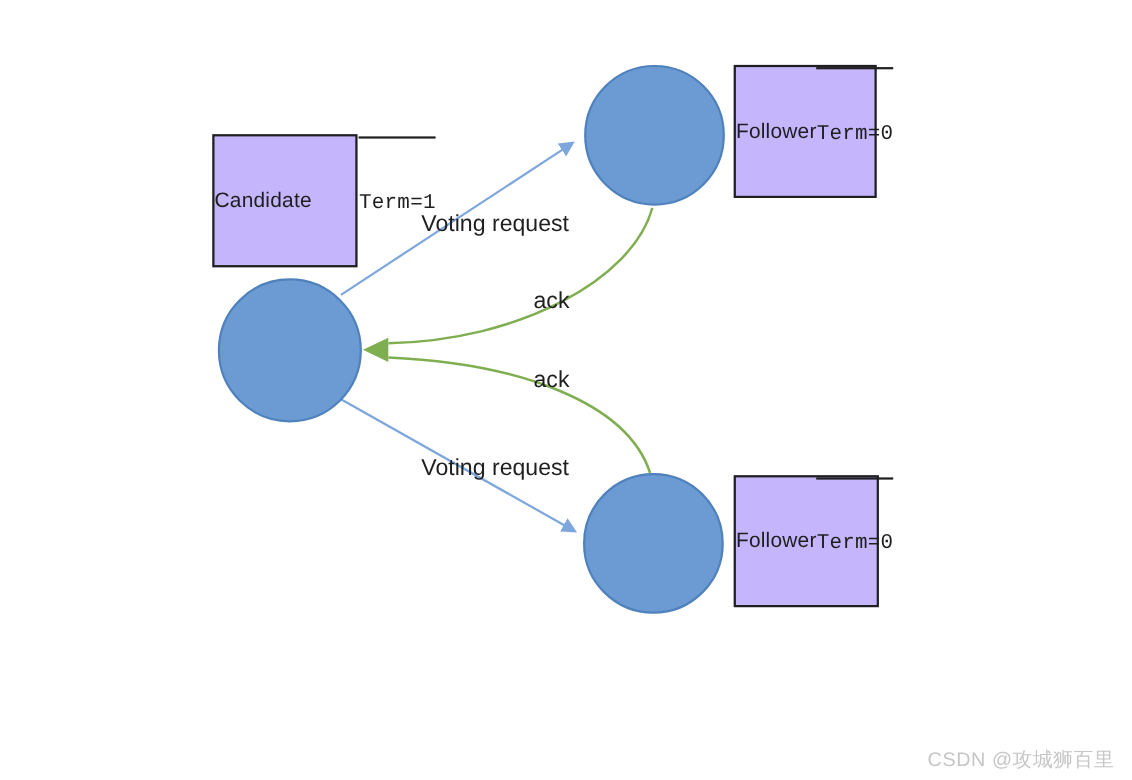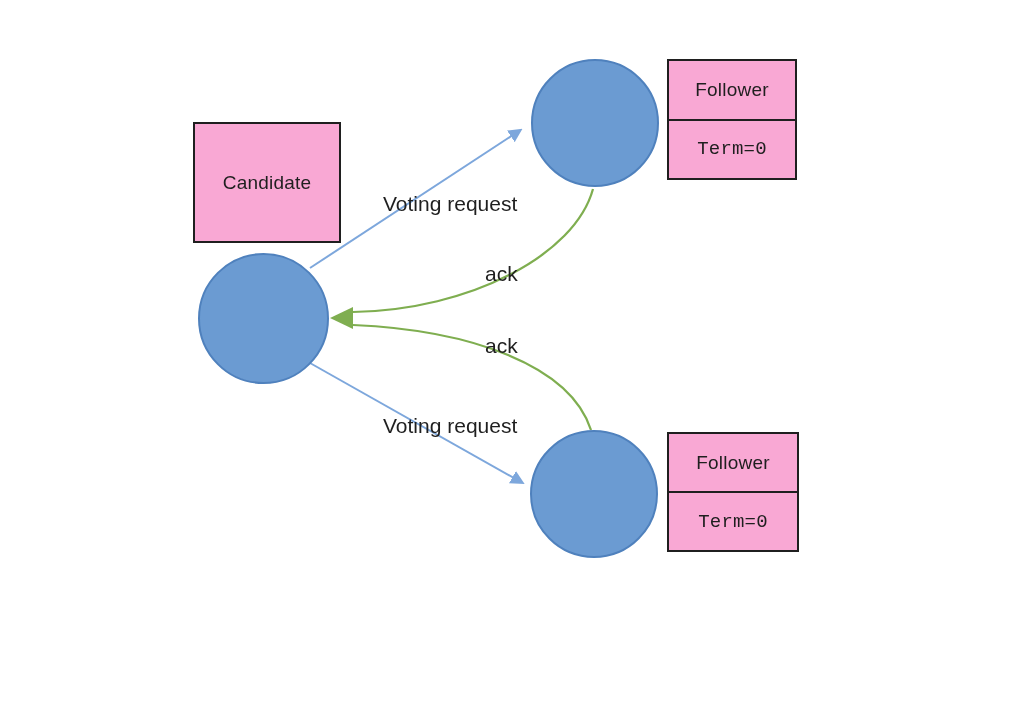--- a/index.html
+++ b/index.html
@@ -24,26 +24,26 @@
     border: 2px solid var(--node-border, #4f81bd);
     box-sizing: border-box;
   }
   .node-candidate { left: 198px; top: 253px; width: 131px; height: 131px; }
   .node-follower-top { left: 531px; top: 59px; width: 128px; height: 128px; }
   .node-follower-bottom { left: 530px; top: 430px; width: 128px; height: 128px; }
 
   .info-box {
     position: absolute;
     border: 2px solid var(--box-border, #1f1f1f);
-    background: #f9a8d4;
+    background: #c4b5fd;
     box-sizing: border-box;
     display: flex;
-    flex-direction: column;
+    flex-direction: row;
   }
-  .box-candidate { left: 193px; top: 122px; width: 148px; height: 121px; gap: 43px; }
+  .box-candidate { left: 193px; top: 122px; width: 132px; height: 121px; gap: 43px; }
   .box-follower-top { left: 667px; top: 59px; width: 130px; height: 121px; }
   .box-follower-bottom { left: 667px; top: 432px; width: 132px; height: 120px; }
   .info-box .cell {
     flex: 1;
     display: flex;
     align-items: center;
     justify-content: center;
     font-size: 19px;
     color: var(--text, #1f1f1f);
     letter-spacing: 0.2px;
@@ -93,31 +93,33 @@
 
     <polygon class="head-ack" points="330,318 353,307 353,329"></polygon>
   </svg>
 
   <div class="node node-candidate"></div>
   <div class="node node-follower-top"></div>
   <div class="node node-follower-bottom"></div>
 
   <div class="info-box box-candidate">
     <div class="cell">Candidate</div>
+    <div class="cell">Term=1</div>
   </div>
 
   <div class="info-box box-follower-top">
     <div class="cell">Follower</div>
     <div class="cell">Term=0</div>
   </div>
 
   <div class="info-box box-follower-bottom">
     <div class="cell">Follower</div>
     <div class="cell">Term=0</div>
   </div>
 
   <span class="edge-label label-vreq-top">Voting request</span>
   <span class="edge-label label-ack-top">ack</span>
   <span class="edge-label label-ack-bottom">ack</span>
   <span class="edge-label label-vreq-bottom">Voting request</span>
 
+  <div class="watermark">CSDN @攻城狮百里</div>
 
 </div>
 
 </body></html>

